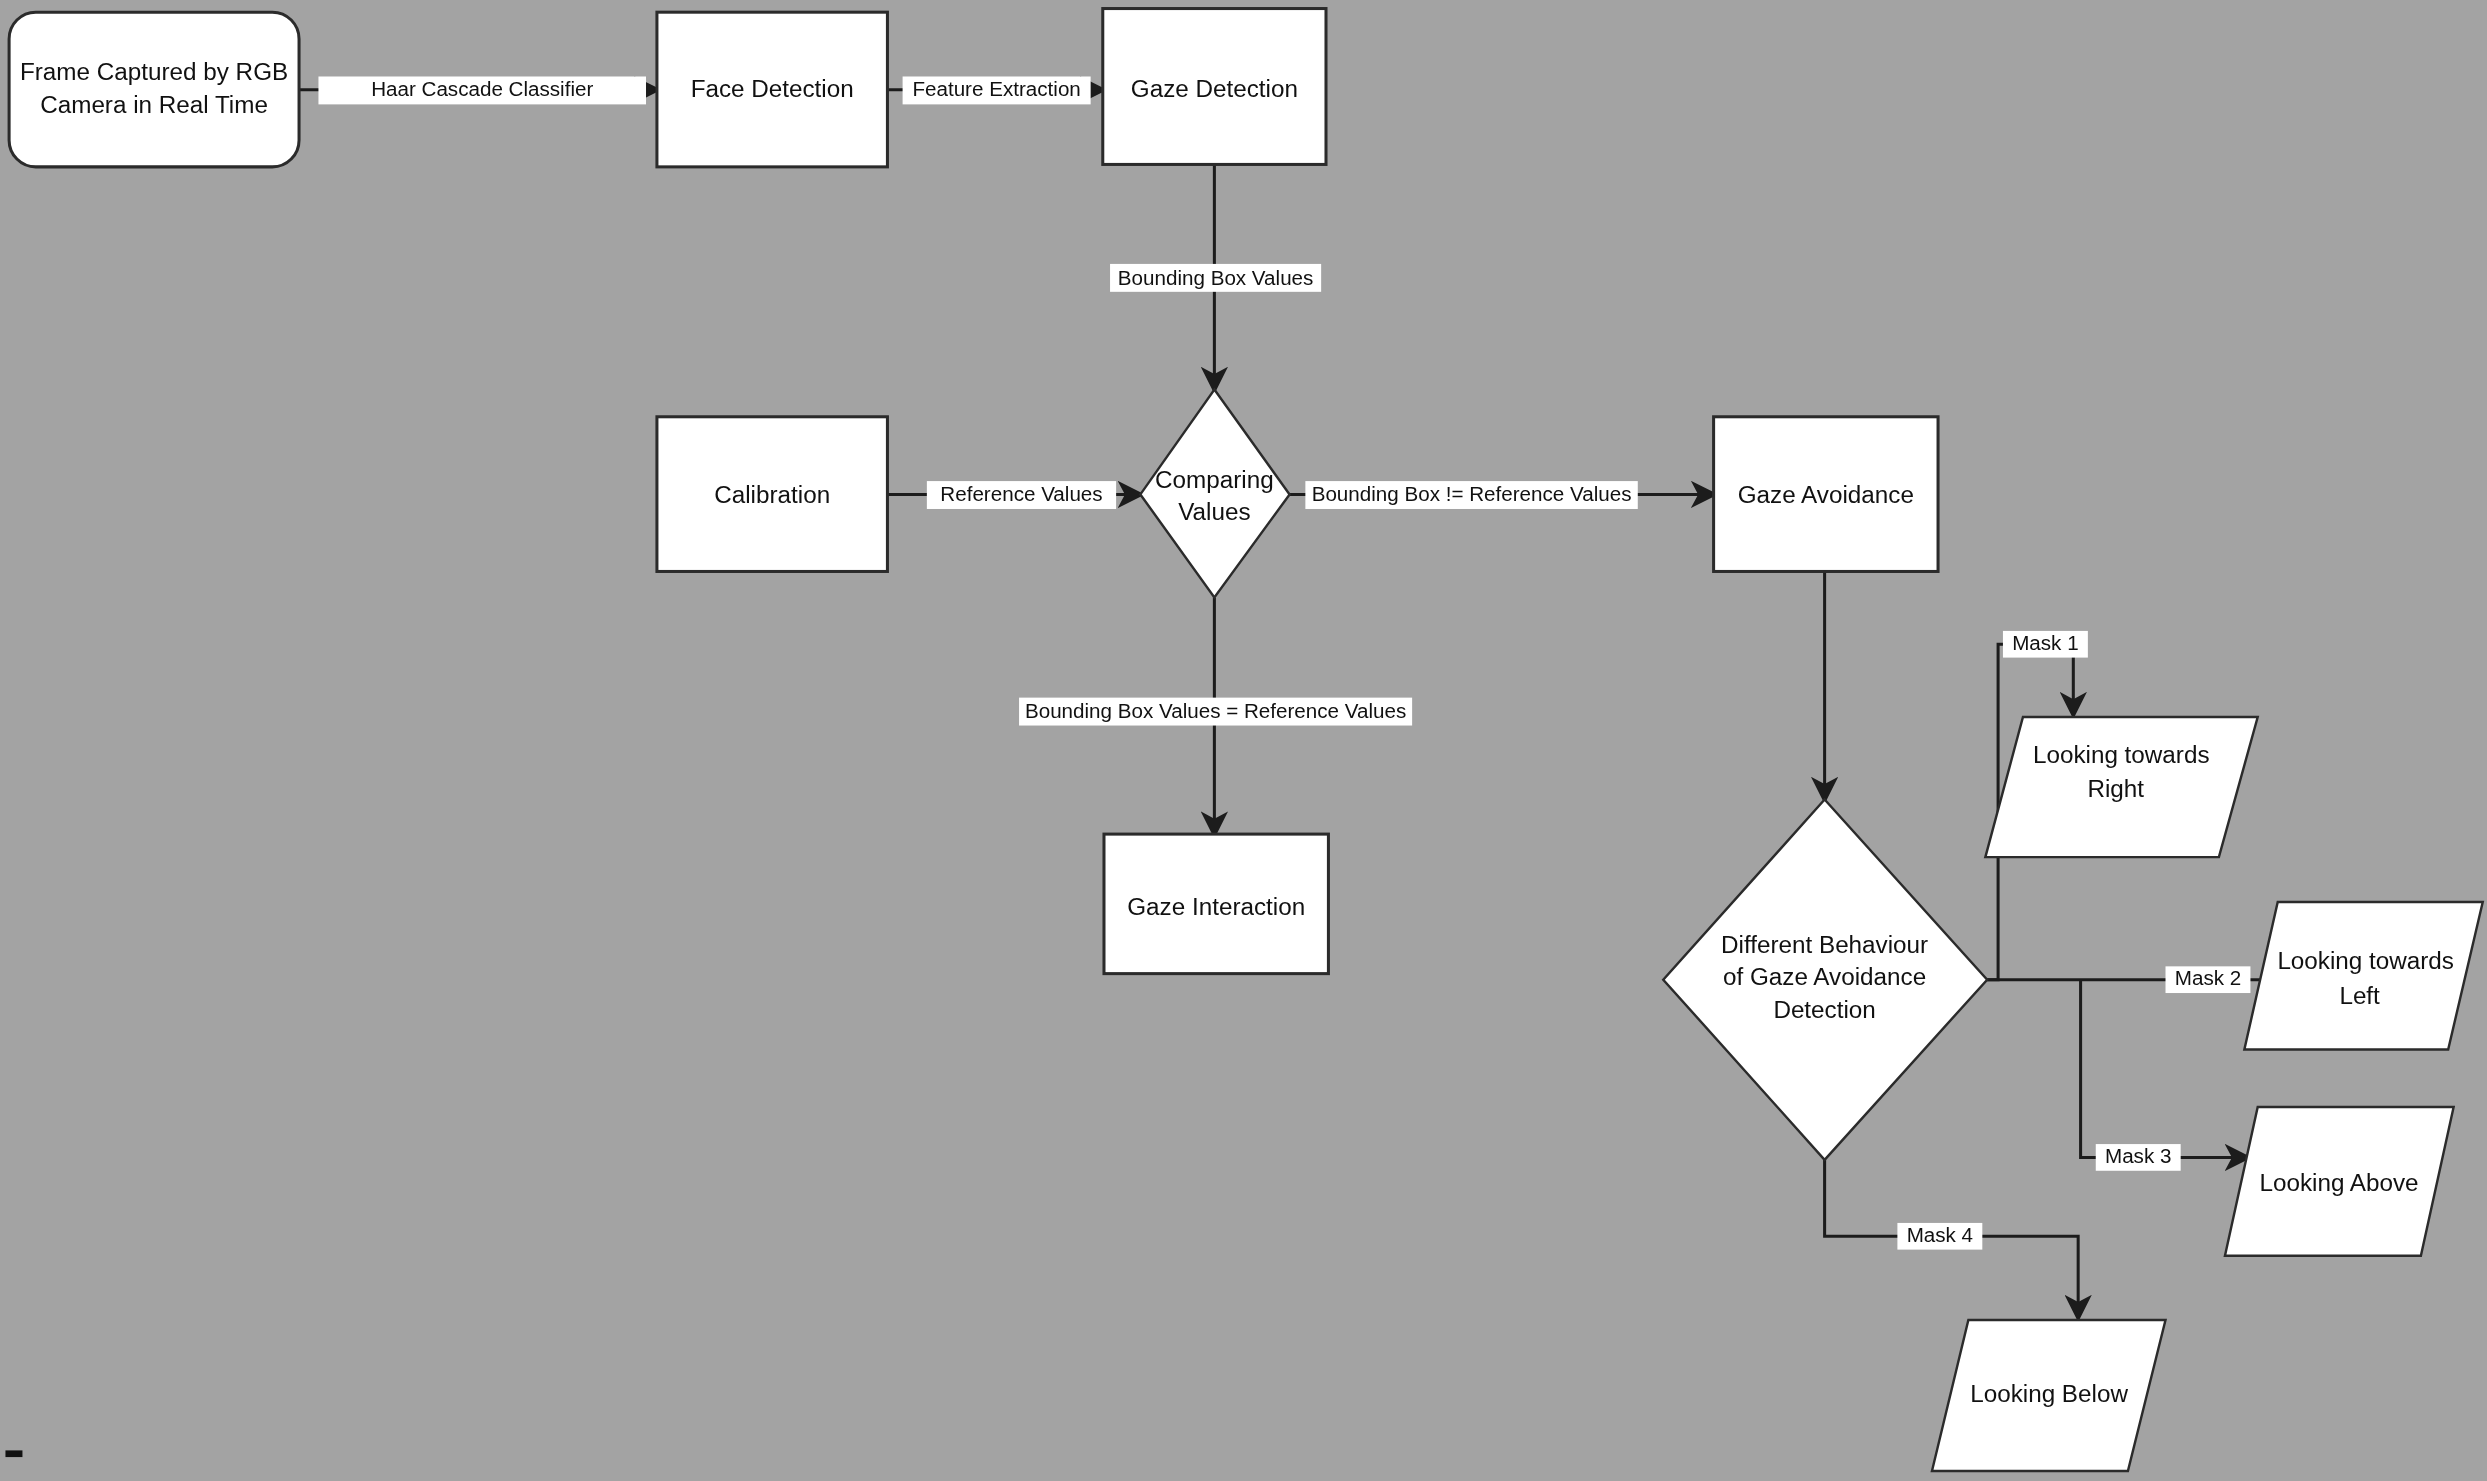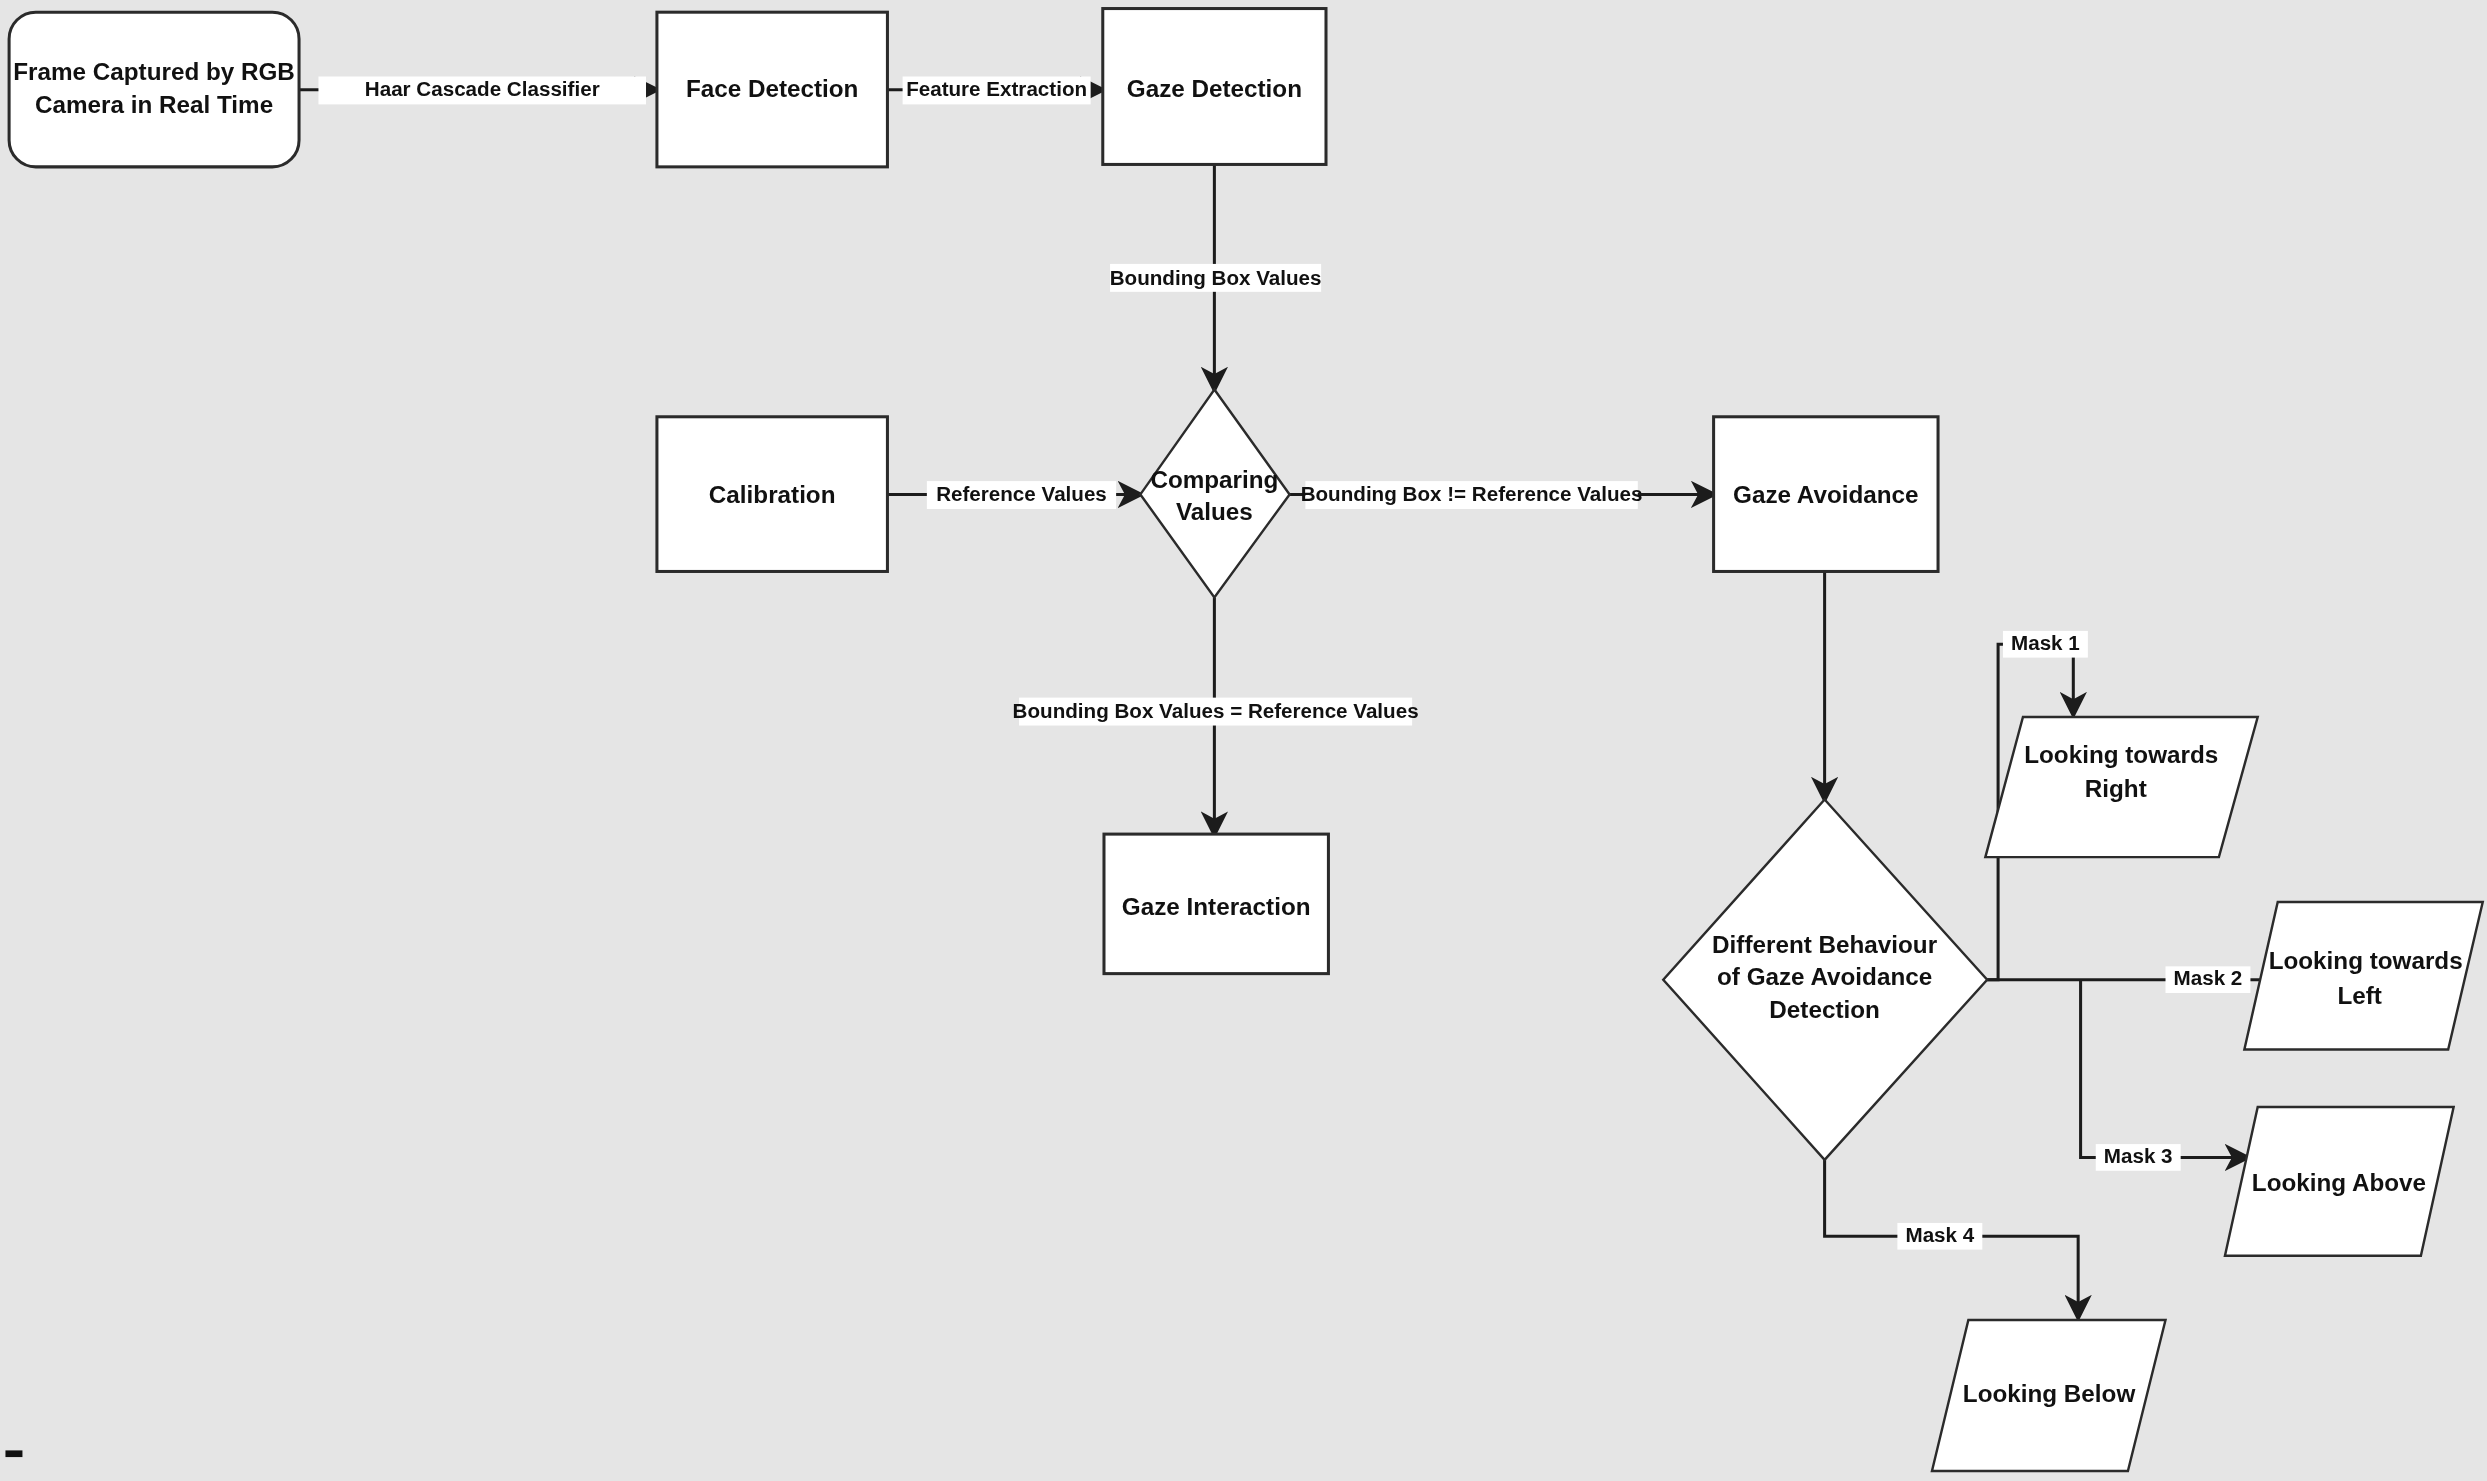--- a/index.html
+++ b/index.html
@@ -8,23 +8,22 @@
     padding: 0;
     background: #ffffff;
   }
   body {
     font-family: "Liberation Sans", sans-serif;
   }
   #canvas {
     position: relative;
     width: 2487px;
     height: 1482px;
-    background: #e5e5e5;
+    background: #a3a3a3;
     overflow: hidden;
-    font-weight: bold;
   }
   svg.diagram {
     position: absolute;
     left: 0;
     top: 0;
     width: 2487px;
     height: 1482px;
   }
   .node-shape {
     fill: #ffffff;

